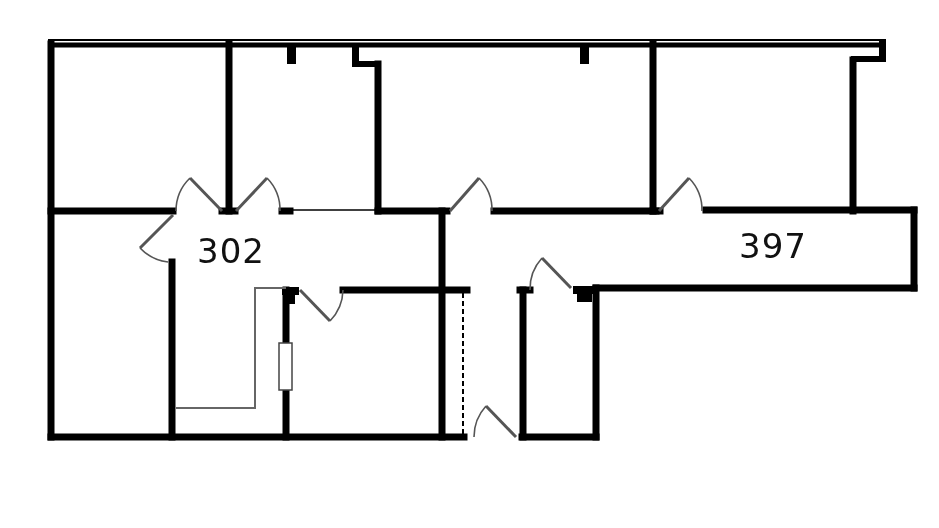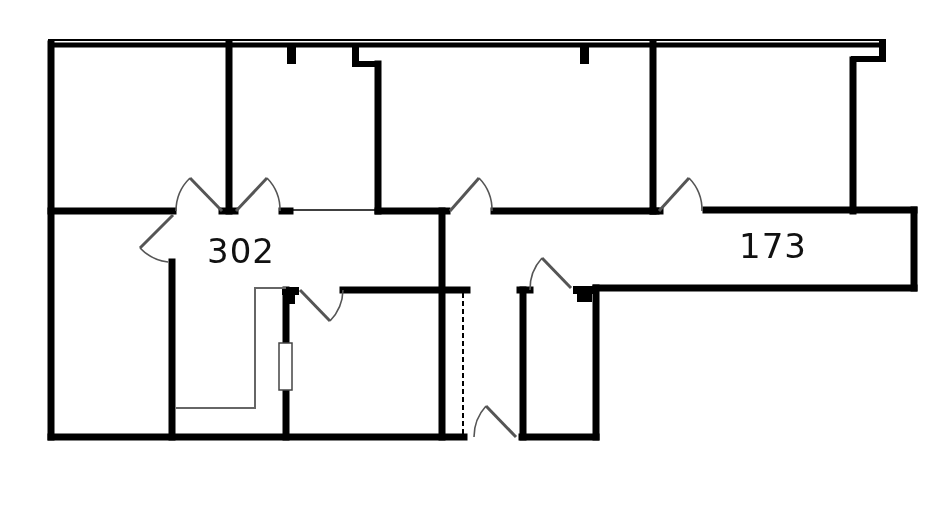--- a/index.html
+++ b/index.html
@@ -118,14 +118,14 @@
       <path class="door-arc" d="M542,258 A46,46 0 0 0 530,290"></path>
     </g>
 
     <g>
       <line class="door-leaf" x1="516" y1="437" x2="486" y2="406"></line>
       <path class="door-arc" d="M486,406 A46,46 0 0 0 474,437"></path>
     </g>
   </g>
 </svg>
 
-<div class="label" style="left:207px; top:231px;">302</div>
-<div class="label" style="left:739px; top:226px;">173</div>
+<div class="label" style="left:197px; top:231px;">302</div>
+<div class="label" style="left:739px; top:226px;">397</div>
 
 </body></html>

